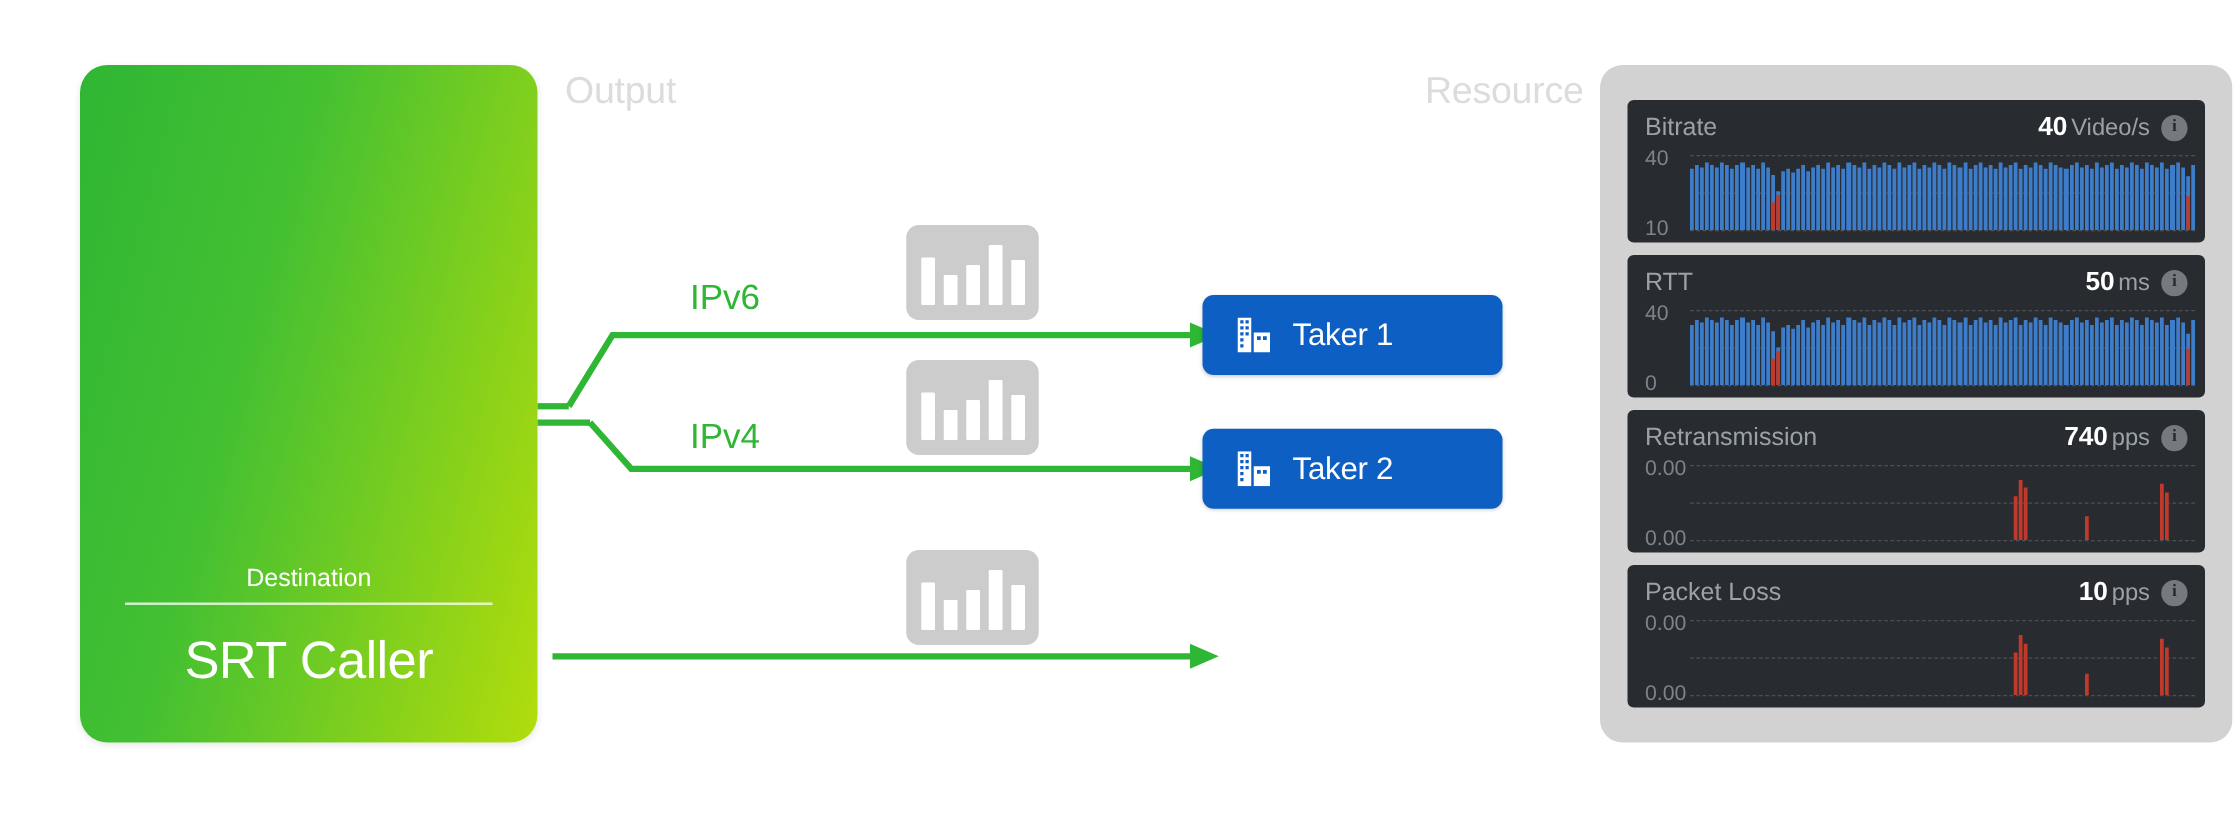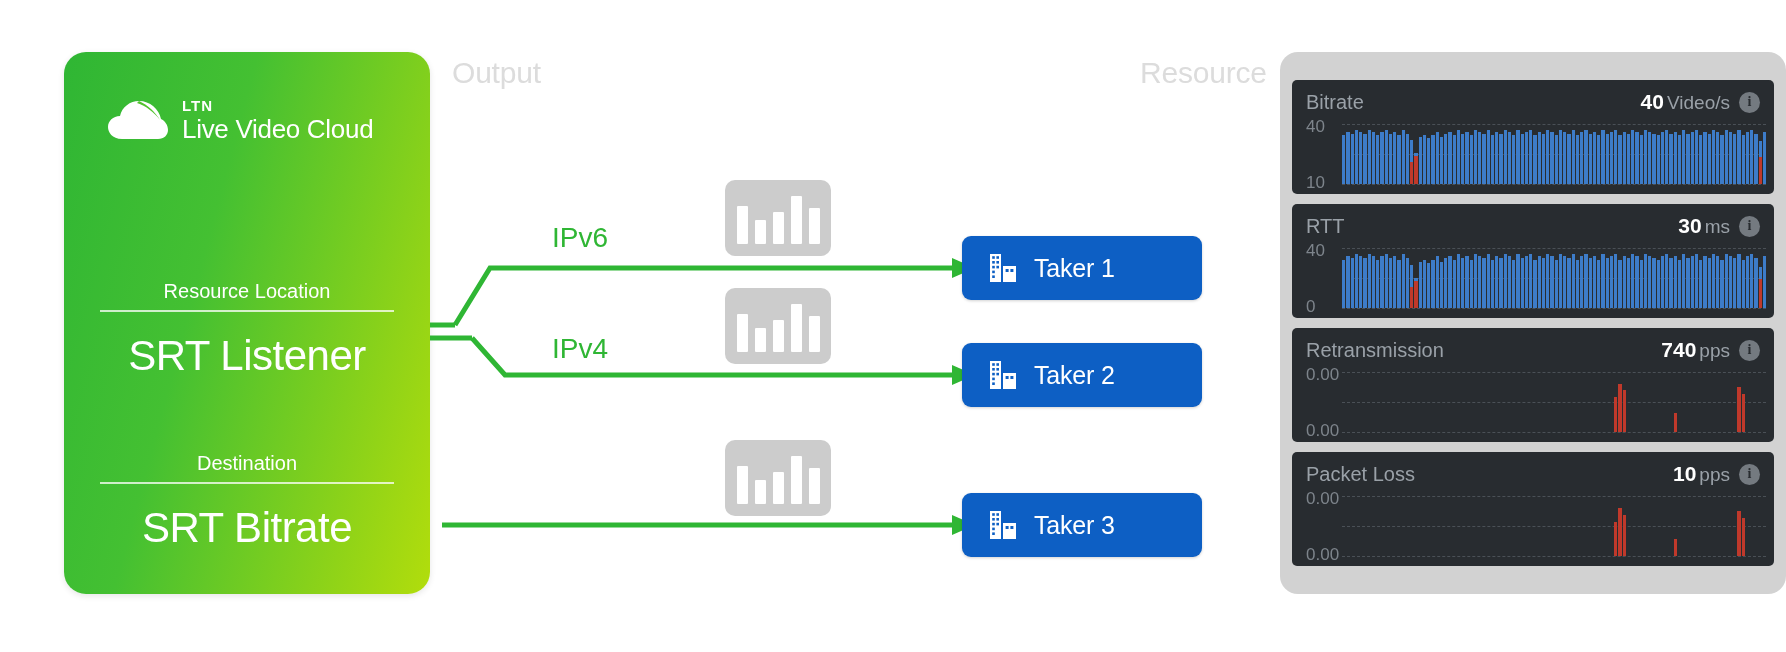--- a/index.html
+++ b/index.html
@@ -65,21 +65,21 @@
     box-shadow: 0 1px 3px rgba(0,0,0,0.18);
   }
   .taker-label { color: #ffffff; font-size: 25px; font-weight: 400; letter-spacing: -0.2px; }
   .bldg-icon { width: 26px; height: 28px; flex: none; }
 
   
   .metrics-panel {
     position: absolute; left: 1280px; top: 52px;
     width: 506px; height: 542px;
     background: #d2d2d2; border-radius: 18px;
-    padding: 28px 12px;
+    padding: 28px 22px;
   }
   .metric-card {
     background: #282c30; border-radius: 5px;
     height: 114px; margin-bottom: 10px; padding: 10px 14px 8px 14px;
     position: relative; overflow: hidden;
   }
   .metric-card:last-child { margin-bottom: 0; }
   .metric-head { display: flex; align-items: center; justify-content: space-between; }
   .metric-title { color: #9aa1a8; font-size: 20px; font-weight: 400; }
   .metric-right { display: flex; align-items: center; gap: 9px; }
@@ -102,43 +102,26 @@
   .bars { position: absolute; left: 0; right: 0; bottom: 0; top: 0;
     display: flex; align-items: flex-end; gap: 1px; }
   .bars span { display: block; flex: 1 1 auto; min-width: 1px; }
 </style>
 </head>
 <body>
 
 <div id="stage">
 
   <div class="source-panel">
-    <div class="logo-row">
-      <span class="cloud-icon">
-        <svg viewBox="0 0 60 42" width="60" height="42" aria-hidden="true">
-          <path d="M14 40 C4 40 0 33 0 28 C0 22 5 17 12 17 C14 8 22 2 31 2 C42 2 51 10 53 20 C57 22 60 26 60 31 C60 36 56 40 50 40 Z" fill="#ffffff"></path>
-          <path d="M31 2 C40 6 47 13 52 21 C46 13 38 7 29 4 Z" fill="#52c32e"></path>
-        </svg>
-      </span>
-      <span class="logo-text">
-        <span class="logo-ltn">LTN</span>
-        <span class="logo-name">Live Video Cloud</span>
-      </span>
-    </div>
-
-    <div class="field-block" style="top:228px;">
-      <div class="field-label">Resource Location</div>
-      <div class="field-rule"></div>
-      <div class="field-value">SRT Listener</div>
-    </div>
+
 
     <div class="field-block" style="top:400px;">
       <div class="field-label">Destination</div>
       <div class="field-rule"></div>
-      <div class="field-value">SRT Bitrate</div>
+      <div class="field-value">SRT Caller</div>
     </div>
   </div>
 
   <div class="section-caption" id="cap-output">Output</div>
   <div class="section-caption" id="cap-metrics">Resource</div>
 
   <svg class="conn-svg" aria-hidden="true">
     <g fill="none" stroke="#2fb634" stroke-width="5" stroke-linecap="butt">
 
       <path d="M430 325 L455 325"></path>
@@ -215,39 +198,20 @@
         <rect x="2.2" y="16.6" width="2.6" height="2.6" fill="#0d5fc4"></rect>
         <rect x="2.2" y="21.4" width="2.6" height="2.6" fill="#0d5fc4"></rect>
         <rect x="13" y="12" width="13" height="16" fill="#fff"></rect>
         <rect x="15.6" y="15" width="3" height="3" fill="#0d5fc4"></rect>
         <rect x="20.4" y="15" width="3" height="3" fill="#0d5fc4"></rect>
       </svg>
     </span>
     <span class="taker-label">Taker 2</span>
   </div>
 
-  <div class="taker-btn" style="top:493px;">
-    <span class="bldg-icon">
-      <svg viewBox="0 0 26 28" width="26" height="28" aria-hidden="true">
-        <rect x="0" y="0" width="11" height="28" fill="#fff"></rect>
-        <rect x="2.2" y="2.2" width="2.6" height="2.6" fill="#0d5fc4"></rect>
-        <rect x="6.4" y="2.2" width="2.6" height="2.6" fill="#0d5fc4"></rect>
-        <rect x="2.2" y="7" width="2.6" height="2.6" fill="#0d5fc4"></rect>
-        <rect x="6.4" y="7" width="2.6" height="2.6" fill="#0d5fc4"></rect>
-        <rect x="2.2" y="11.8" width="2.6" height="2.6" fill="#0d5fc4"></rect>
-        <rect x="6.4" y="11.8" width="2.6" height="2.6" fill="#0d5fc4"></rect>
-        <rect x="2.2" y="16.6" width="2.6" height="2.6" fill="#0d5fc4"></rect>
-        <rect x="2.2" y="21.4" width="2.6" height="2.6" fill="#0d5fc4"></rect>
-        <rect x="13" y="12" width="13" height="16" fill="#fff"></rect>
-        <rect x="15.6" y="15" width="3" height="3" fill="#0d5fc4"></rect>
-        <rect x="20.4" y="15" width="3" height="3" fill="#0d5fc4"></rect>
-      </svg>
-    </span>
-    <span class="taker-label">Taker 3</span>
-  </div>
 
   <div class="metrics-panel">
 
     <div class="metric-card">
       <div class="metric-head">
         <span class="metric-title">Bitrate</span>
         <span class="metric-right">
           <span><b class="metric-val">40</b><span class="metric-unit">Video/s</span></span>
           <span class="info-icon">i</span>
         </span>
@@ -464,21 +428,21 @@
               <span style="height: 0%; background: rgb(192, 57, 43);"></span>
             </div>
           </div>
       </div>
     </div>
 
     <div class="metric-card">
       <div class="metric-head">
         <span class="metric-title">RTT</span>
         <span class="metric-right">
-          <span><b class="metric-val">30</b><span class="metric-unit">ms</span></span>
+          <span><b class="metric-val">50</b><span class="metric-unit">ms</span></span>
           <span class="info-icon">i</span>
         </span>
       </div>
       <div class="metric-plot">
         <span class="axis-top">40</span>
         <span class="axis-bot">0</span>
         <div class="plot-area">
             <div class="gridline" style="top: 0%;"></div>
             <div class="gridline" style="top: 50%;"></div>
             <div class="gridline" style="top: 100%;"></div>

